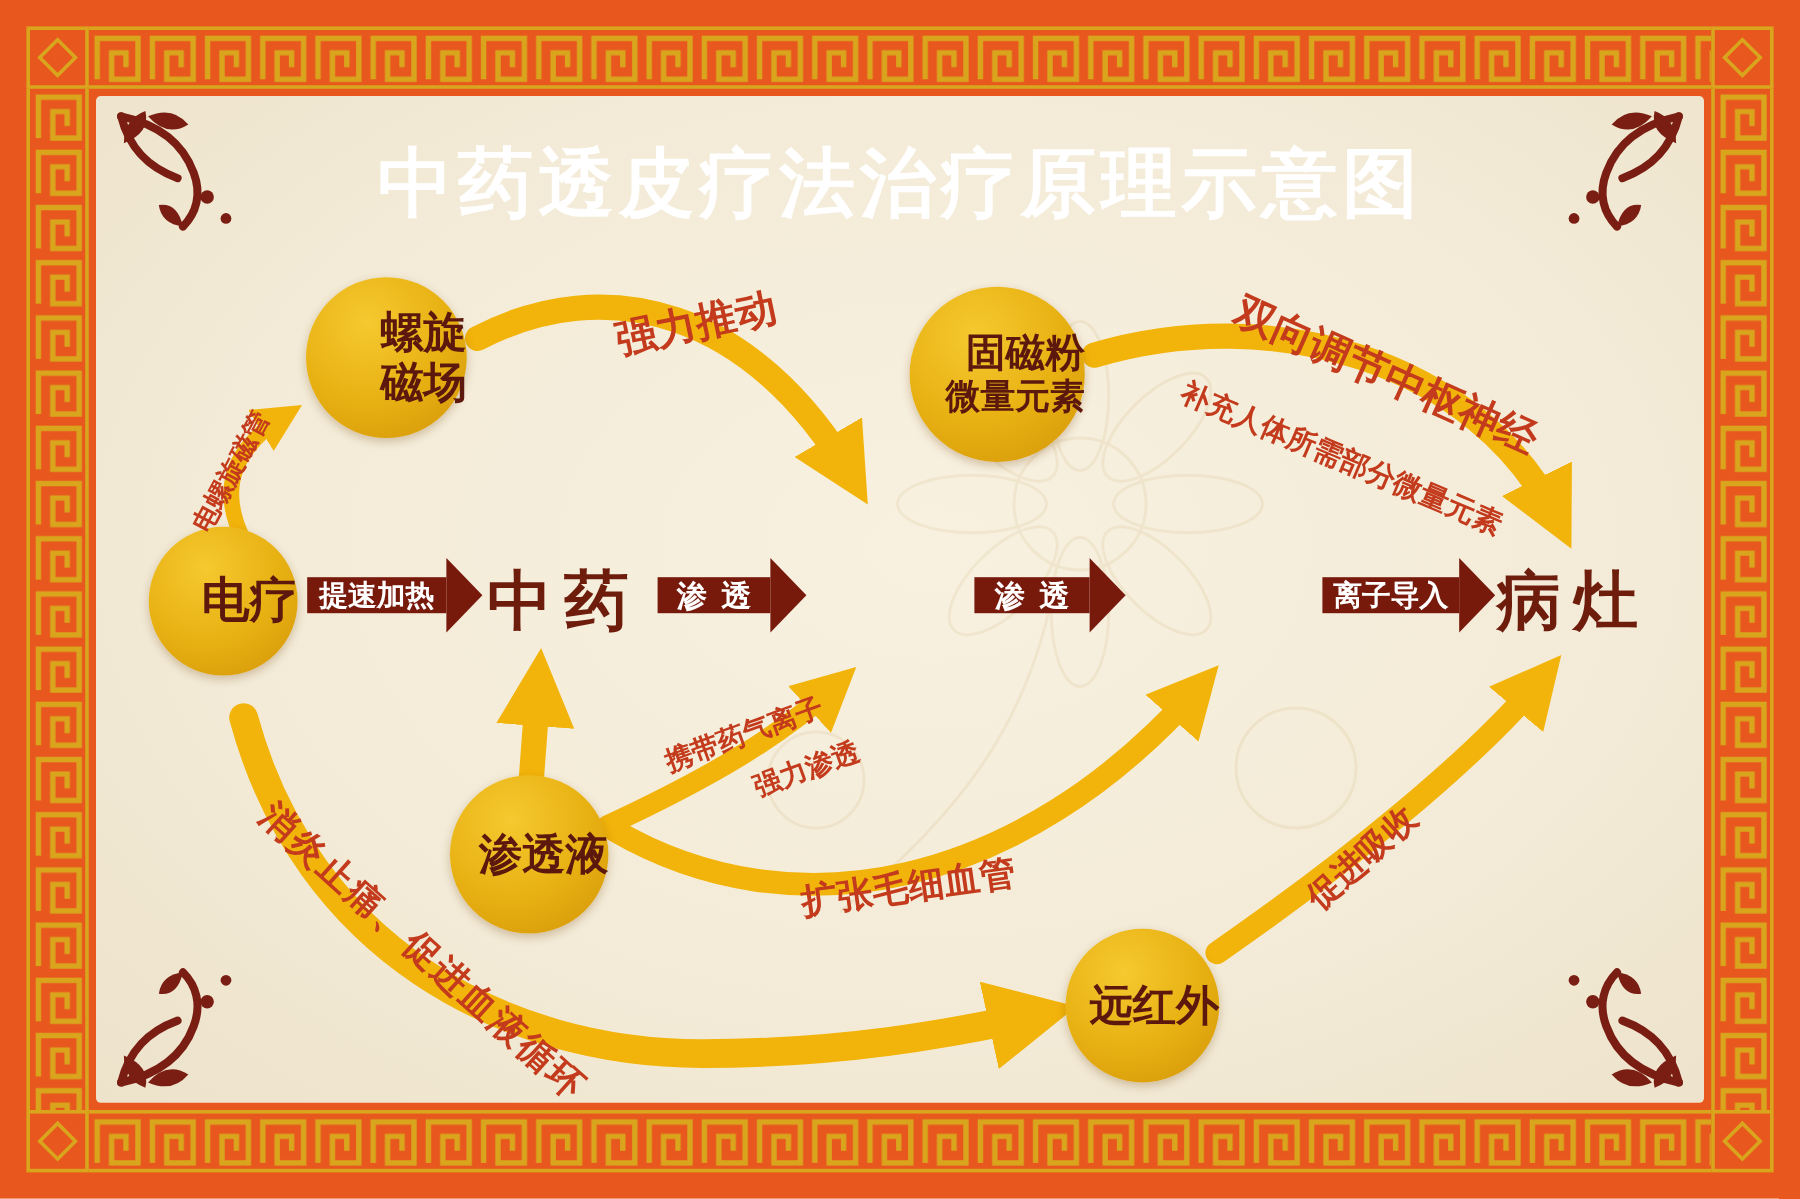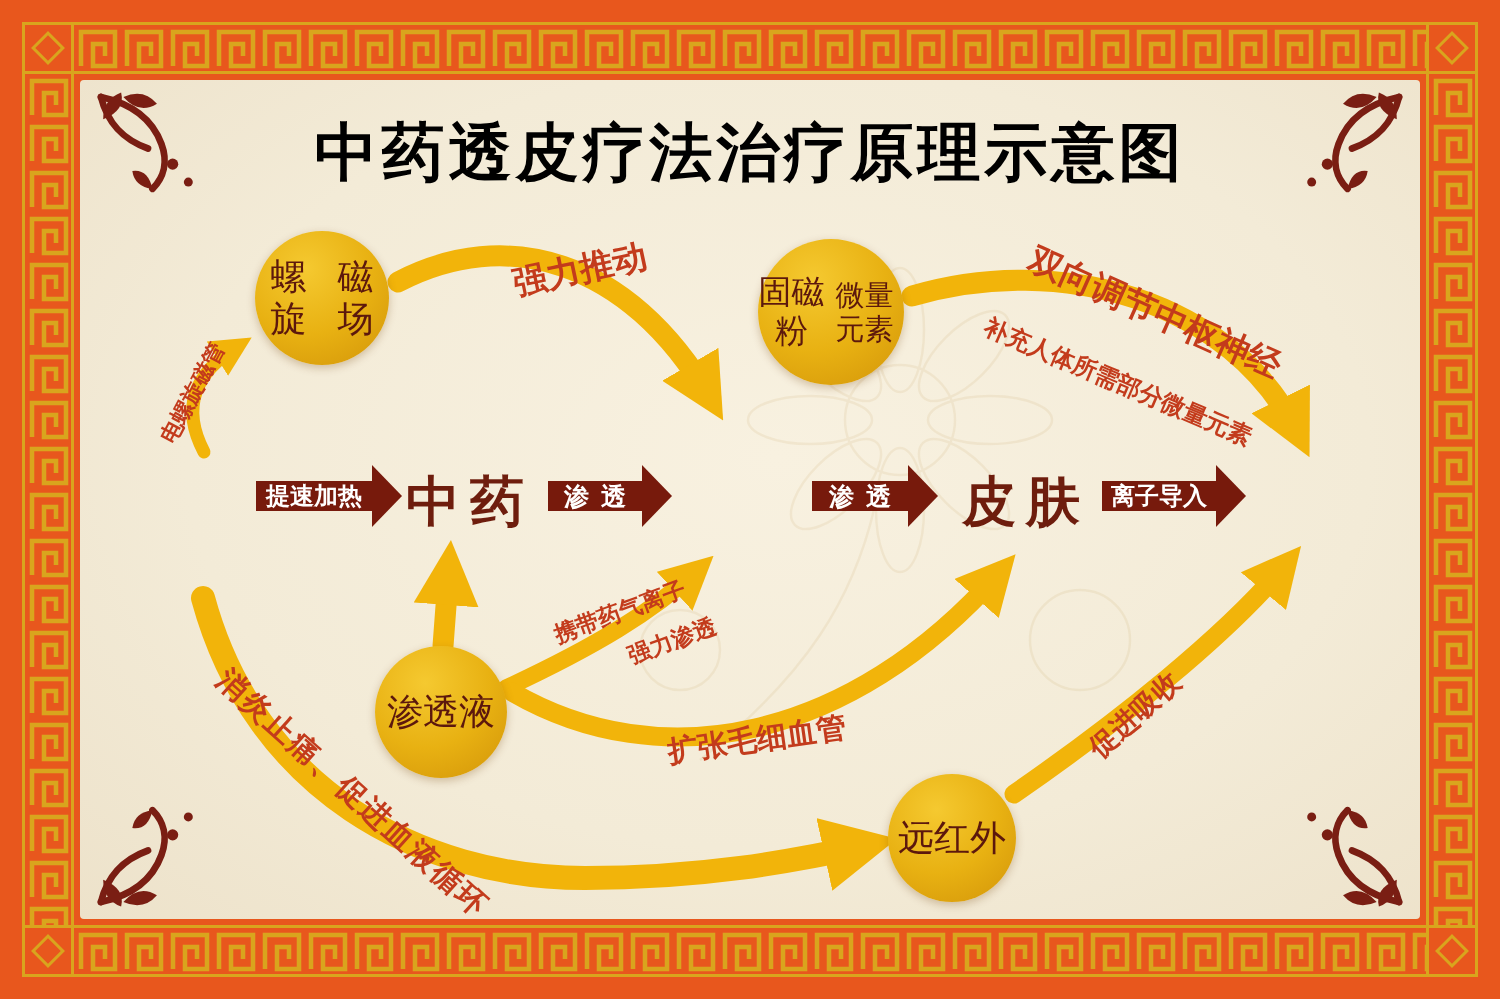--- a/index.html
+++ b/index.html
@@ -28,26 +28,26 @@
   .ornament.tl { left:92px;  top:88px; }
   .ornament.tr { right:92px; top:88px;  transform:scaleX(-1); }
   .ornament.bl { left:92px;  bottom:88px; transform:scaleY(-1); }
   .ornament.br { right:92px; bottom:88px; transform:scale(-1,-1); }
 
   
   .overlay { position:absolute; inset:0; z-index:2; pointer-events:none; }
 
   
   .title { position:absolute; left:0; right:0; top:110px; text-align:center; z-index:4;
-           font-size:63px; font-weight:900; letter-spacing:4px; color:#000000; }
+           font-size:63px; font-weight:900; letter-spacing:4px; color:#ffffff; }
 
   
   .gold-circle { position:absolute; z-index:4; border-radius:50%;
-                 display:flex; flex-direction:row; align-items:center; justify-content:center;
-                 font-weight:normal; color:#5c180d; text-align:center; line-height:1.18;
+                 display:flex; flex-direction:column; align-items:flex-end; justify-content:center;
+                 font-weight:bold; color:#5c180d; text-align:center; line-height:1.18;
                  background:radial-gradient(circle at 38% 28%, #f5c930 0%, #e8b112 52%, #d29409 100%);
                  box-shadow:0 3px 8px rgba(110,60,0,.28); }
 
   
   .flow-node { position:absolute; z-index:4; transform:translate(-50%,-50%); color:#6e1d0d;
                font-weight:900; text-align:center; line-height:1.15; white-space:nowrap; }
 
   
   .block-arrow { position:absolute; z-index:4; height:30px; background:#771a0c; color:#fff;
                  font-weight:bold; display:flex; align-items:center; justify-content:center;
@@ -198,33 +198,36 @@
       <path d="M912,296 C1060,252 1232,300 1298,434" stroke-width="21" marker-end="url(#ah)"></path>
     </g>
   </svg>
 
   <div class="title">中药透皮疗法治疗原理示意图</div>
 
   <div class="gold-circle" style="left:255px;top:231px;width:134px;height:134px;font-size:36px;">
     <span>螺旋</span>
     <span>磁场</span>
   </div>
+  <div class="gold-circle" style="left:124px;top:439px;width:124px;height:124px;font-size:40px;">
+    <span>电疗</span>
+  </div>
   <div class="gold-circle" style="left:758px;top:239px;width:146px;height:146px;font-size:33px;">
     <span>固磁粉</span>
     <span style="font-size:29px;">微量元素</span>
   </div>
   <div class="gold-circle" style="left:375px;top:646px;width:132px;height:132px;font-size:36px;">
     <span>渗透液</span>
   </div>
   <div class="gold-circle" style="left:888px;top:774px;width:128px;height:128px;font-size:36px;">
     <span>远红外</span>
   </div>
 
   <div class="flow-node" style="left:470px;top:501px;font-size:54px;letter-spacing:10px;">中药</div>
-  <div class="flow-node" style="left:1026px;top:501px;font-size:54px;letter-spacing:10px;">皮肤</div>
+  <div class="flow-node" style="left:1311px;top:501px;font-size:54px;letter-spacing:10px;">病灶</div>
 
   <div class="block-arrow" style="left:256px;top:481px;width:116px;font-size:24px;">提速加热</div>
   <div class="block-arrow" style="left:548px;top:481px;width:94px;font-size:25px;letter-spacing:12px;padding-left:12px;">渗透</div>
   <div class="block-arrow" style="left:812px;top:481px;width:96px;font-size:25px;letter-spacing:12px;padding-left:12px;">渗透</div>
   <div class="block-arrow" style="left:1102px;top:481px;width:114px;font-size:24px;">离子导入</div>
 
   <div class="clabel" style="left:580px;top:270px;font-size:34px;--r:-12deg;">强力推动</div>
   <div class="clabel" style="left:193px;top:393px;font-size:22px;--r:-62deg;">电螺旋磁管</div>
   <div class="clabel" style="left:1155px;top:313px;font-size:34px;--r:24deg;">双向调节中枢神经</div>
   <div class="clabel" style="left:1118px;top:382px;font-size:24px;--r:23deg;">补充人体所需部分微量元素</div>

